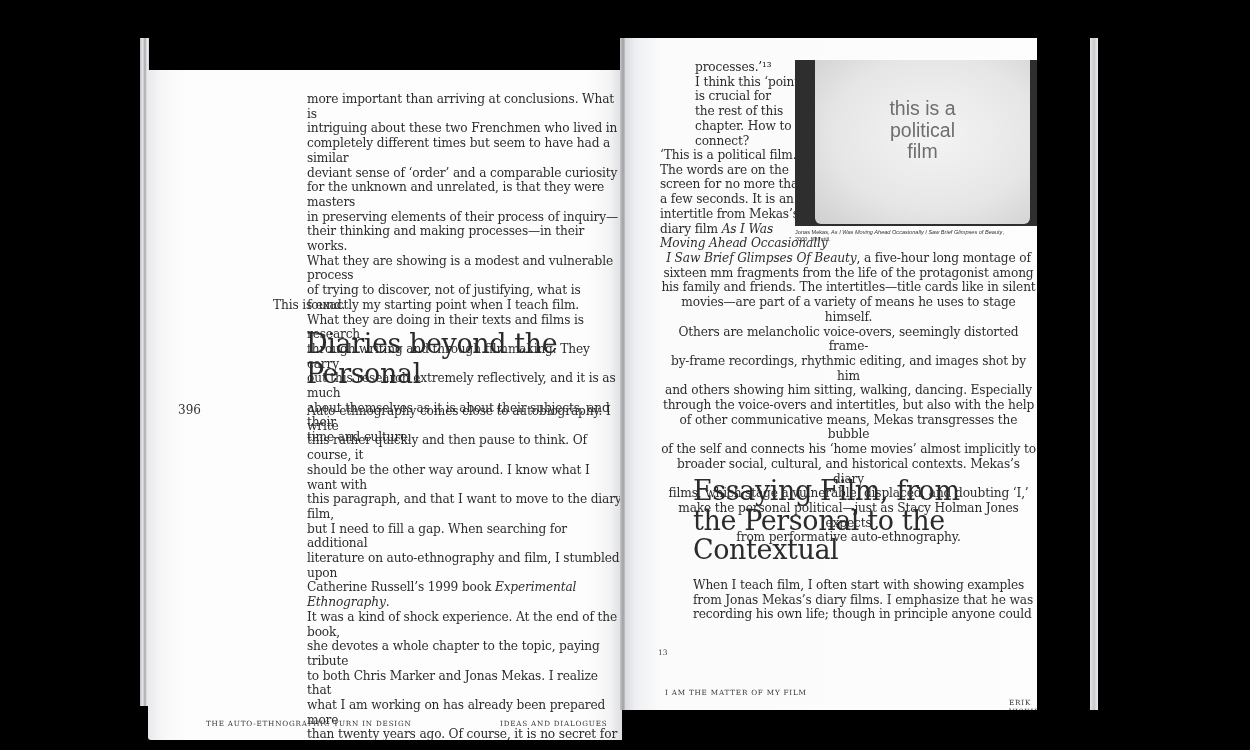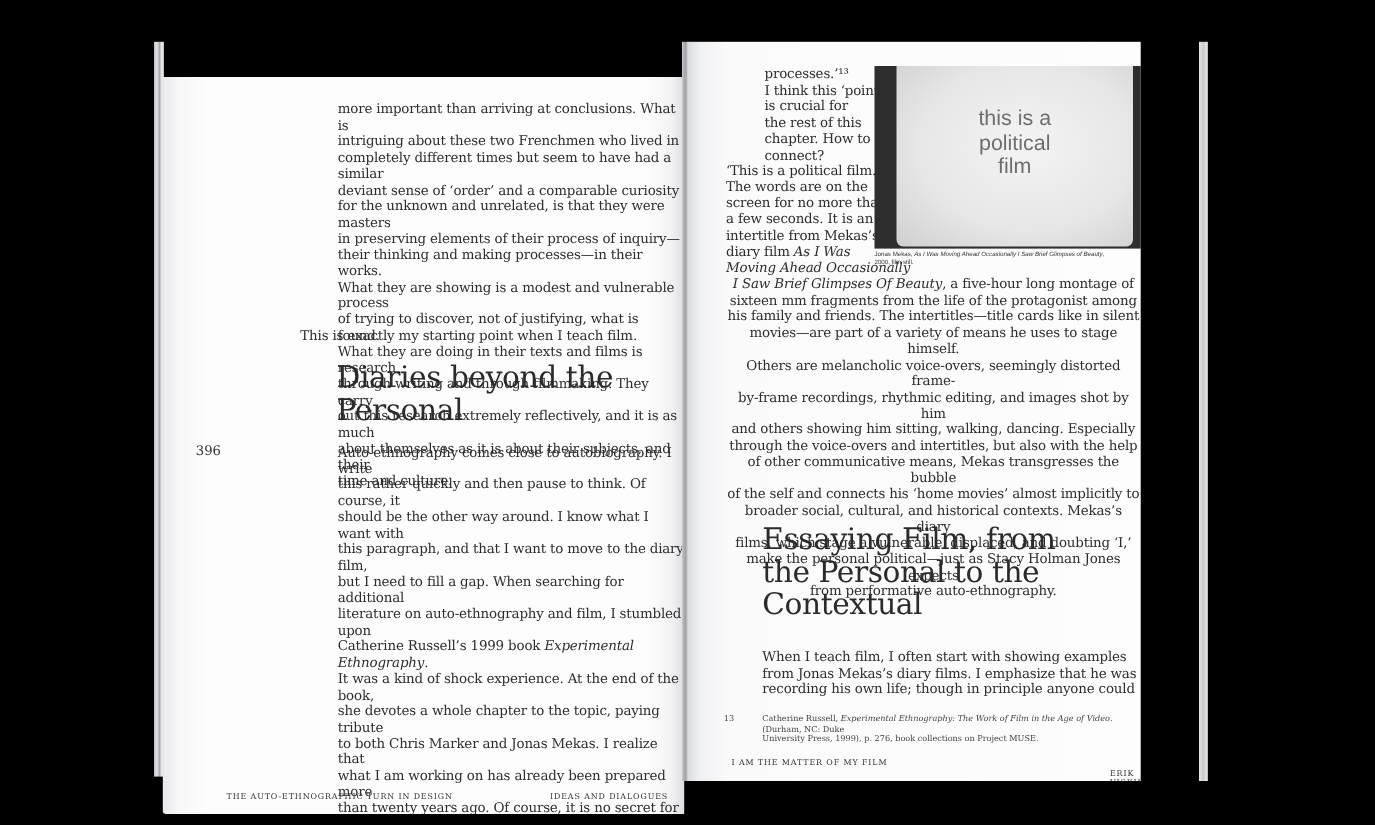--- a/index.html
+++ b/index.html
@@ -152,26 +152,24 @@
 political
 film</div>
     </div>
   </div>
   <div class="caption"><span>Jonas Mekas, </span><span class="it">As I Was Moving Ahead Occasionally I Saw Brief Glimpses of Beauty</span><span>,
 2000, film still.</span></div>
 
   <div class="heading" style="left:68px; top:438px;">Essaying Film, from
 the Personal to the
 Contextual</div>
-  <div class="body-text" style="left:68px; top:552px;">When I teach film, I often start with showing examples
+  <div class="body-text" style="left:68px; top:540px;">When I teach film, I often start with showing examples
 from Jonas Mekas’s diary films. I emphasize that he was
 recording his own life; though in principle anyone could</div>
 
   <div class="fnnum" style="left:33px; top:610px;">13</div>
-  <div class="footnote" style="left:68px; top:610px;"><span>Catherine Russell, </span><span class="it">Experimental Ethnography: The Work of Film in the Age of Video</span><span>. (Durham, NC: Duke
-University Press, 1999), p. 276, book collections on Project MUSE.</span></div>
 
   <div class="folio" style="left:434px; top:333px;">142</div>
   <div class="running" style="left:40px; top:650px;">I AM THE MATTER OF MY FILM</div>
   <div class="running" style="left:384px; top:649px;margin-top:11px;">ERIK VISKIL</div>
 </div>
 
 <div class="edge-right"></div>
 
 </body></html>

